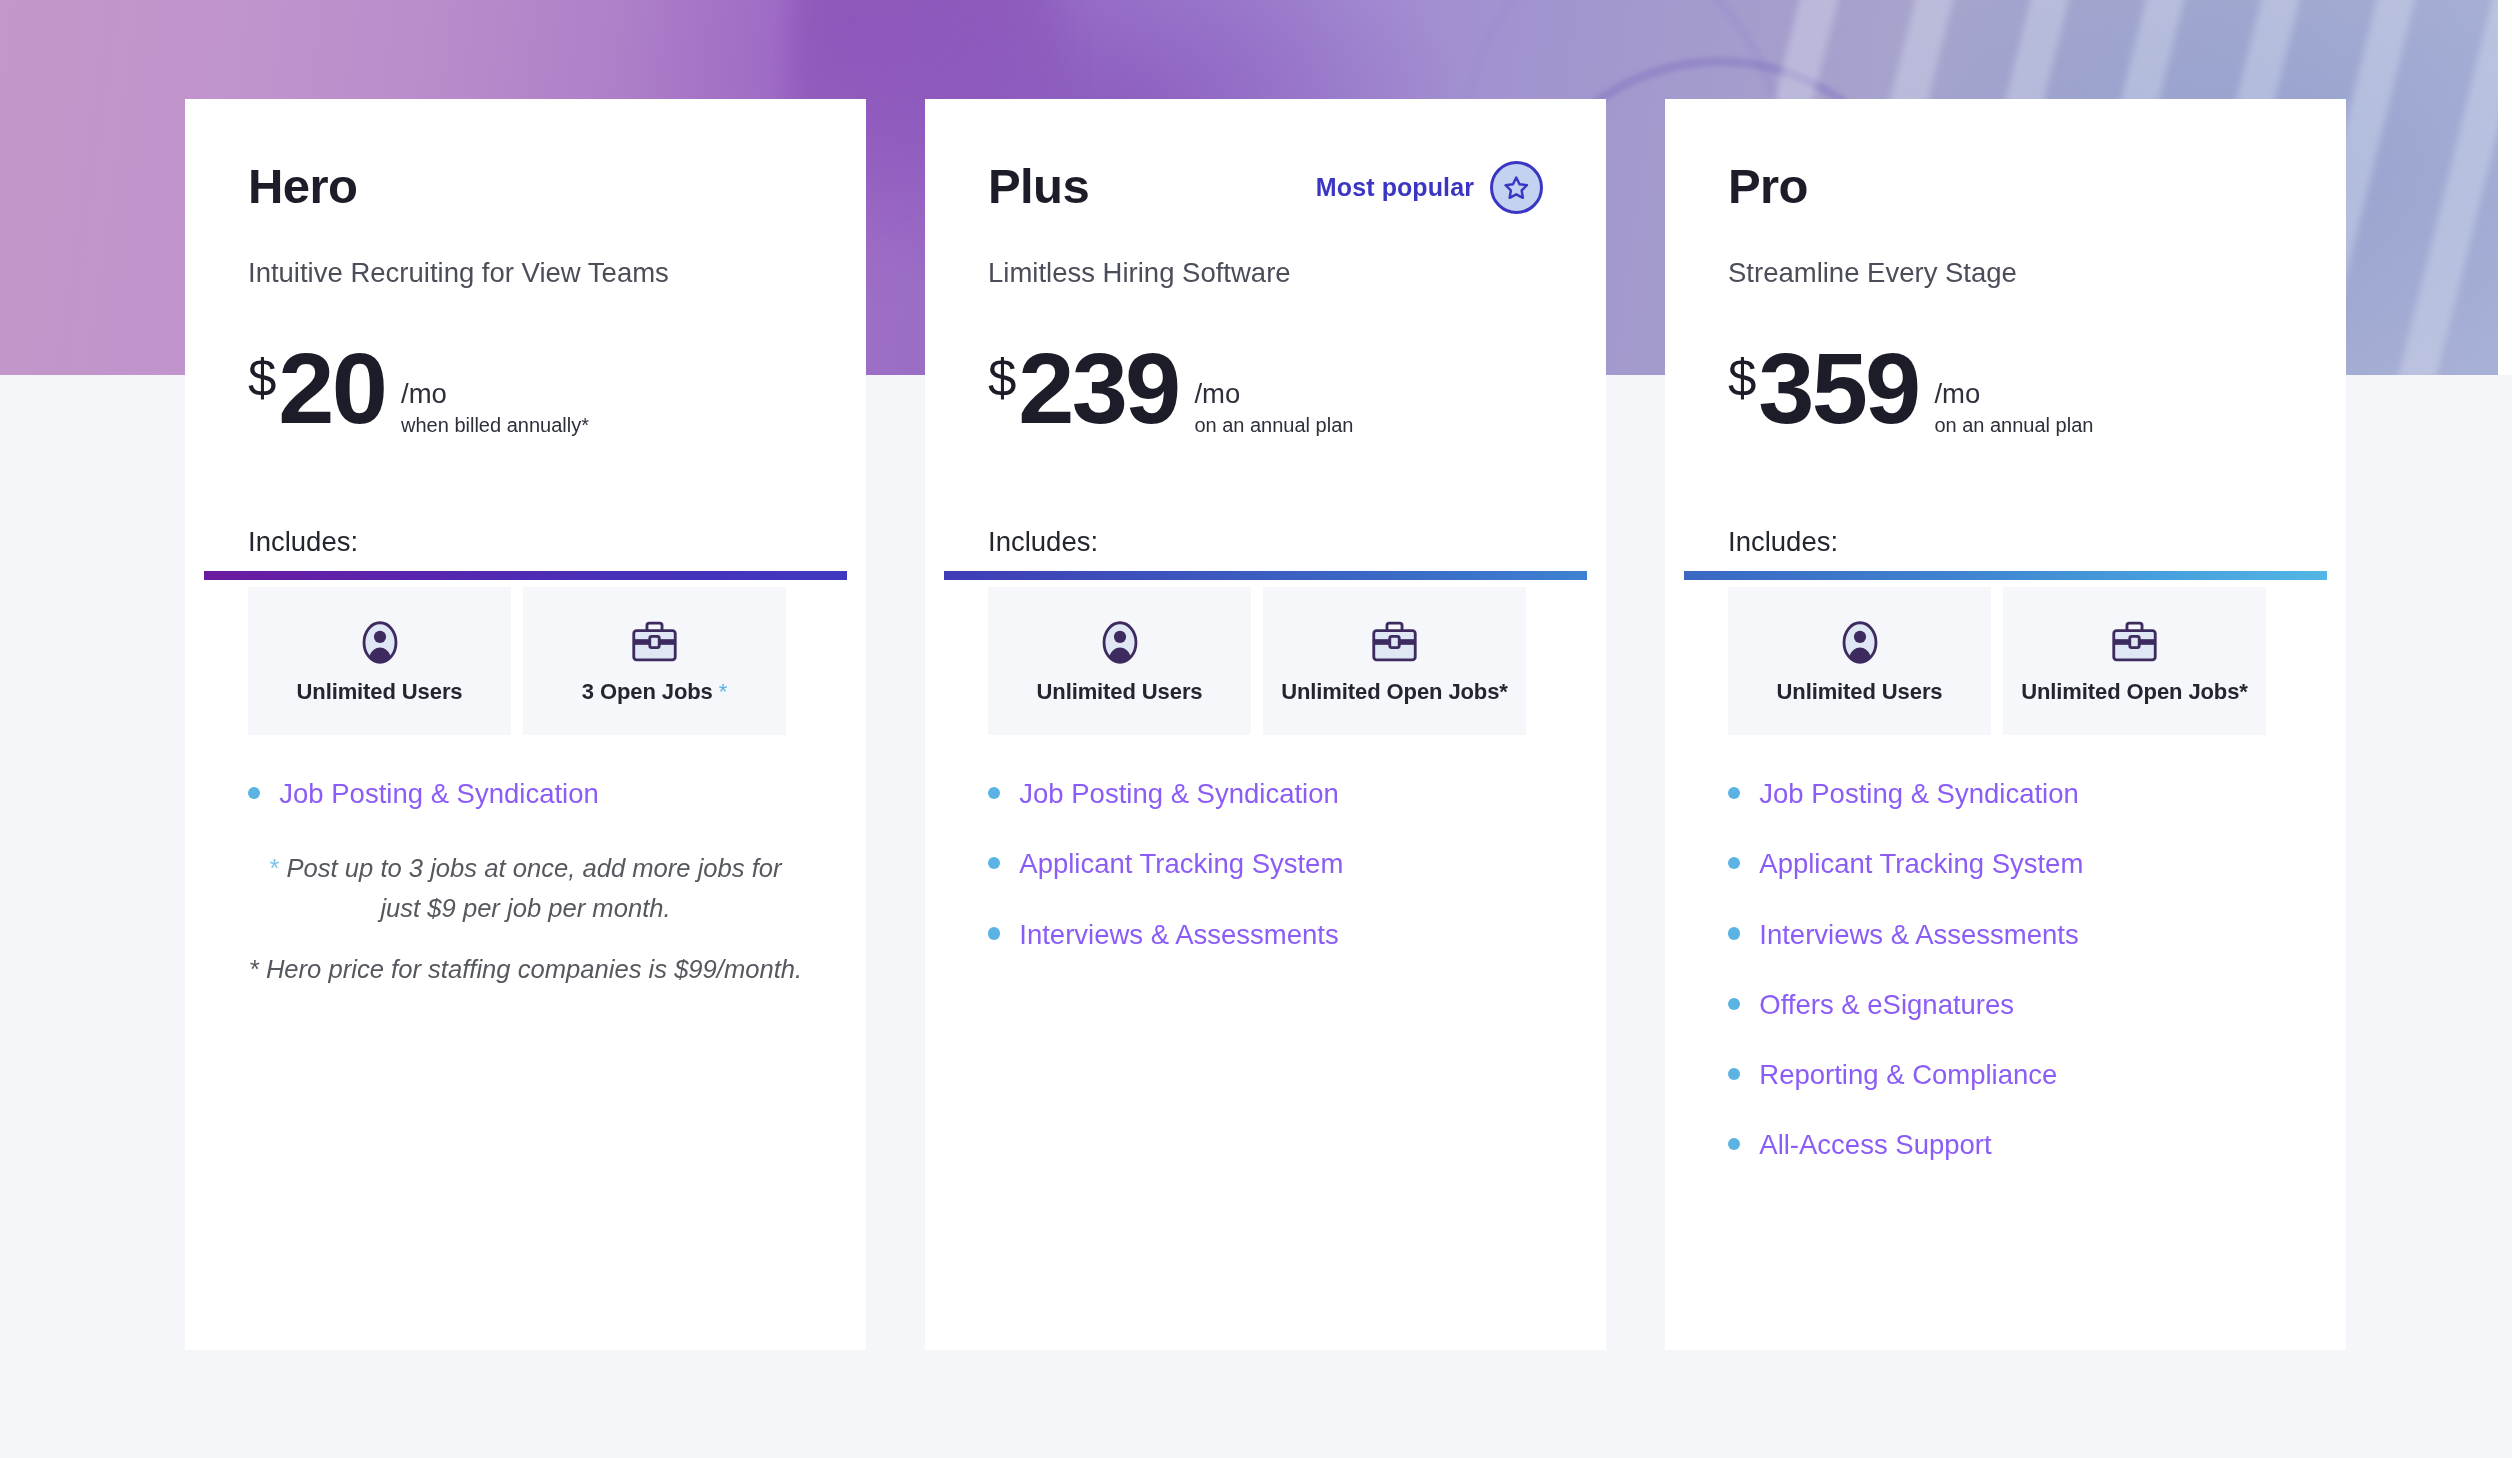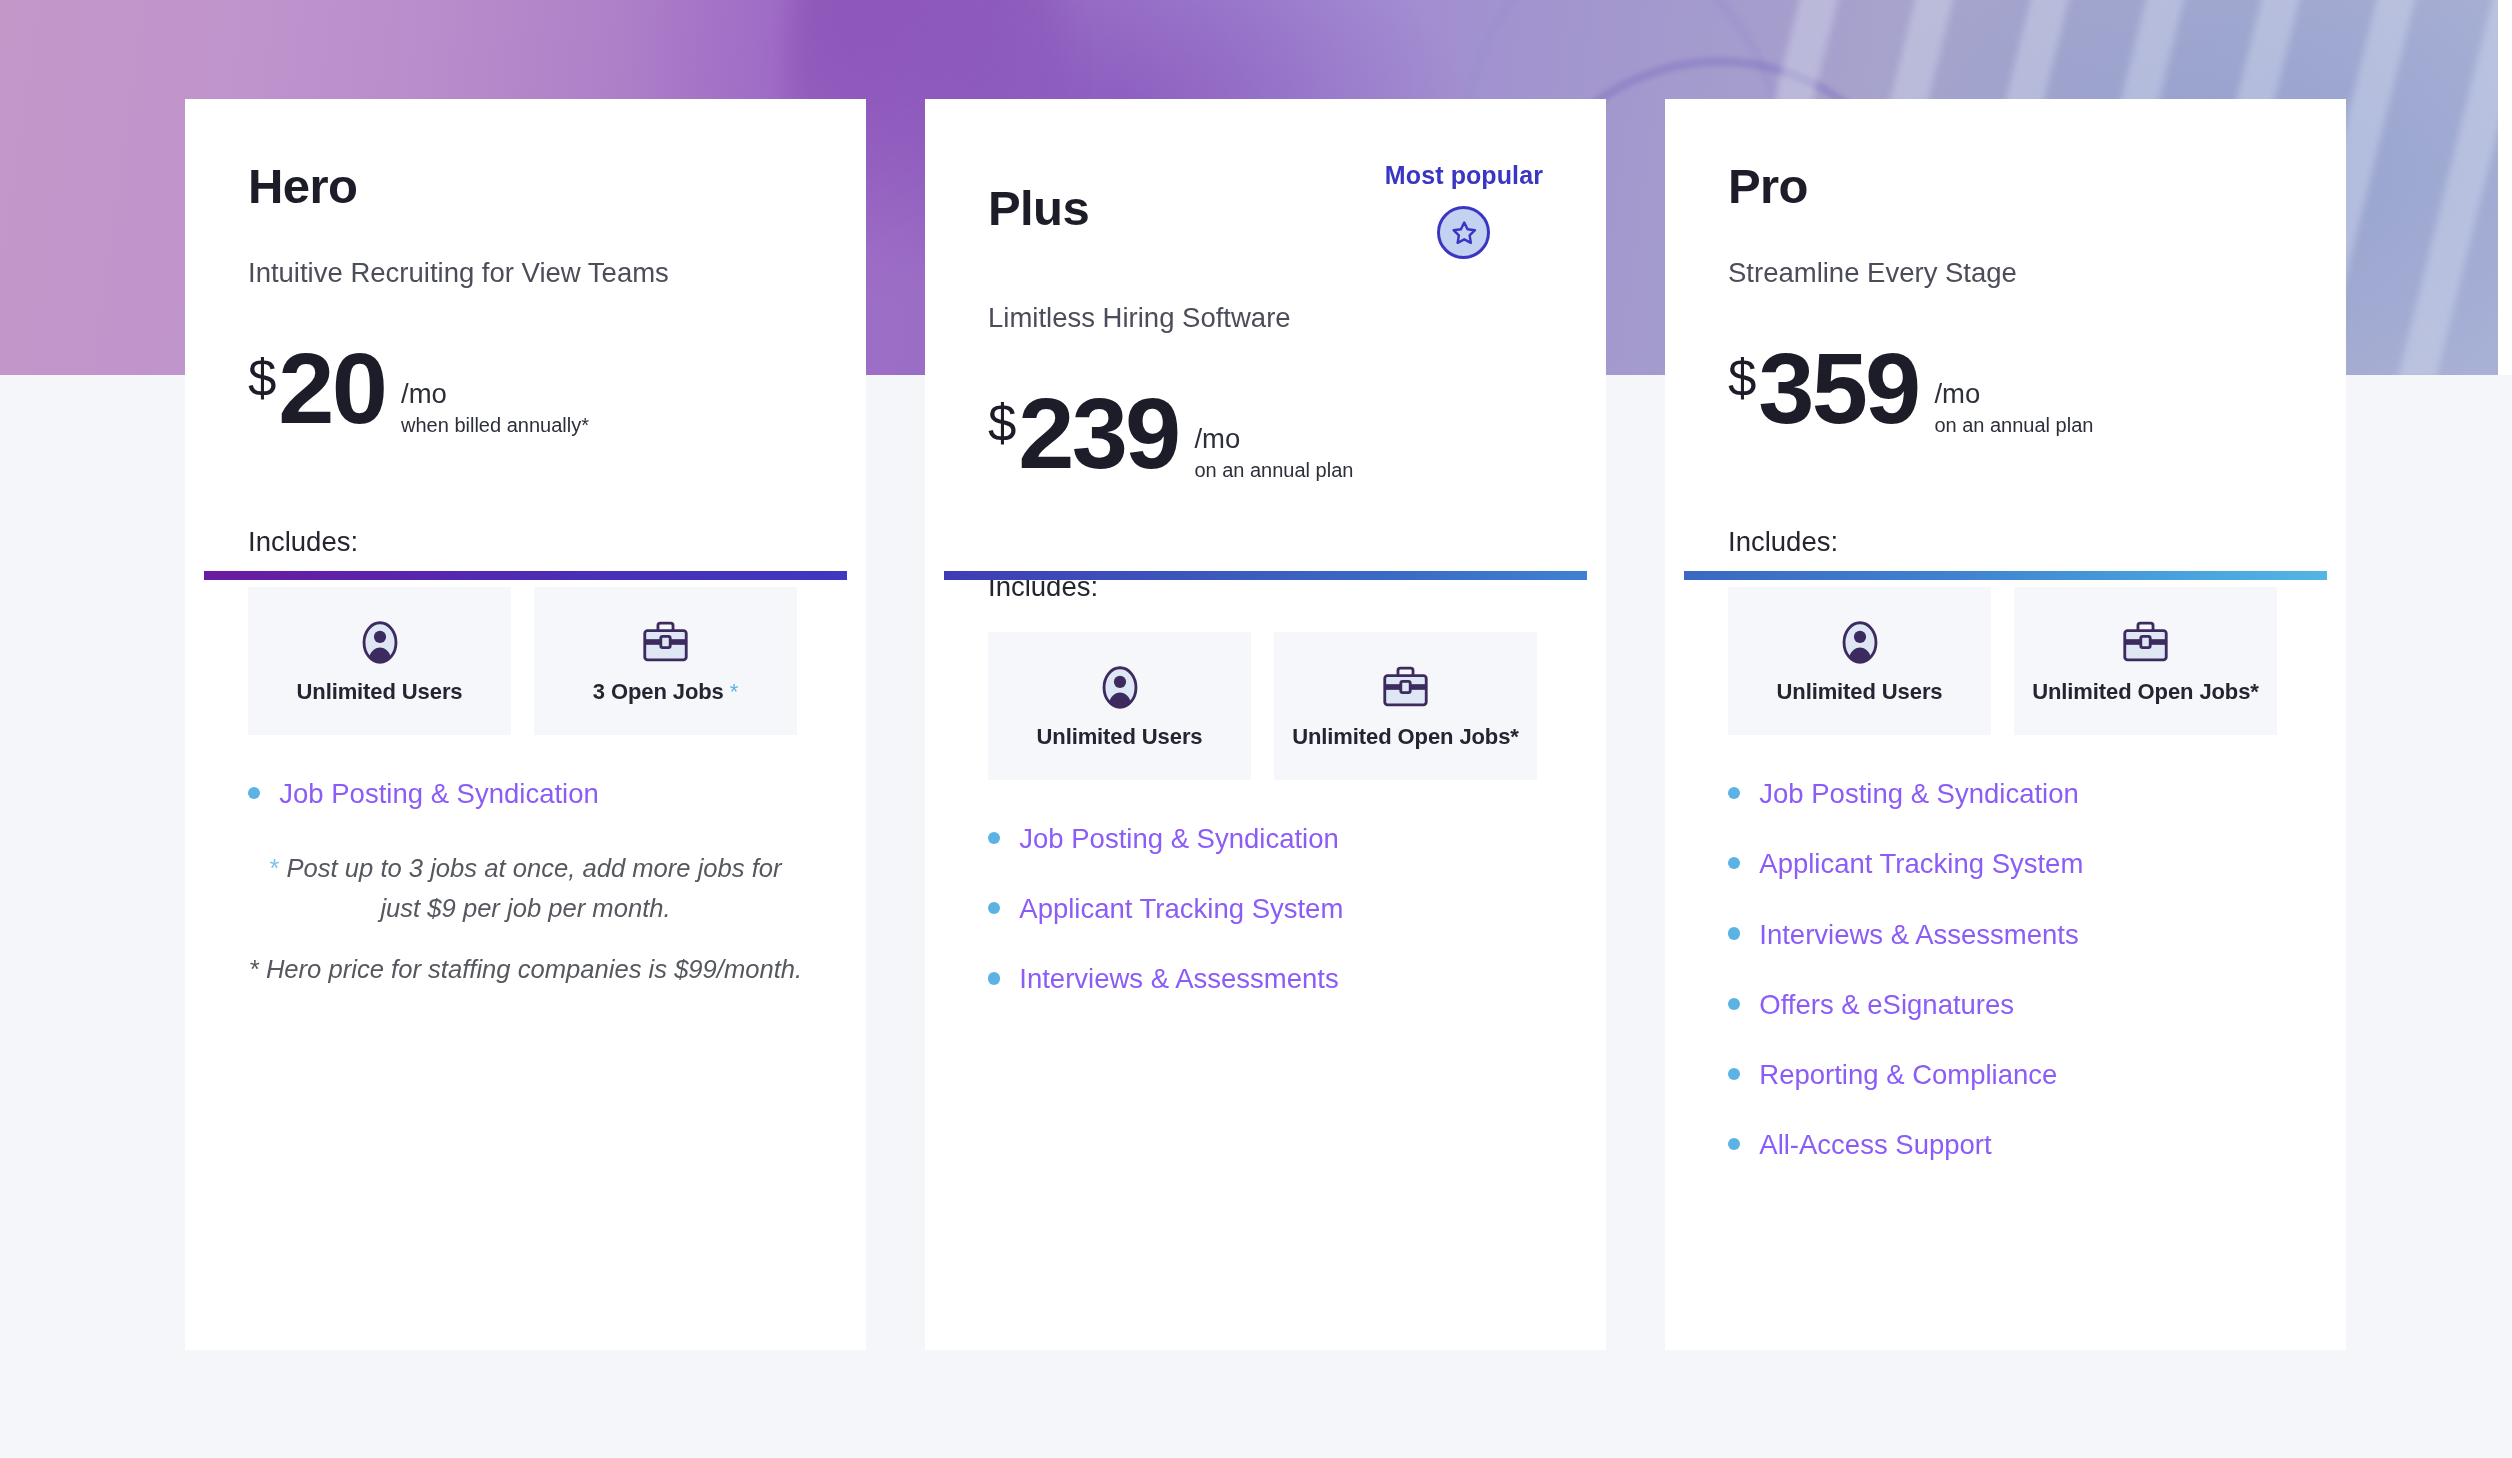--- a/index.html
+++ b/index.html
@@ -134,21 +134,20 @@
     color: #1c1d29;
     letter-spacing: -0.6px;
     line-height: 1;
     margin: 0;
   }
   .popular {
     display: flex;
     align-items: center;
     gap: 16px;
     margin-top: 1.9px;
-    flex-direction: column;
   }
   .popular-label {
     font-size: 25px;
     font-weight: 600;
     color: #3b35c4;
     letter-spacing: 0.1px;
     white-space: nowrap;
   }
   .popular-badge {
     width: 47px;
@@ -223,21 +222,21 @@
 
   .includes-label {
     font-size: 27.5px;
     color: #24262f;
     margin-top: 72px;
   }
 
   
   .feature-boxes {
     display: flex;
-    gap: 23px;
+    gap: 12px;
     margin-top: 29px;
   }
   .feature-box {
     width: 263px;
     height: 148px;
     background: #f5f7fa;
     display: flex;
     flex-direction: column;
     align-items: center;
     justify-content: center;

